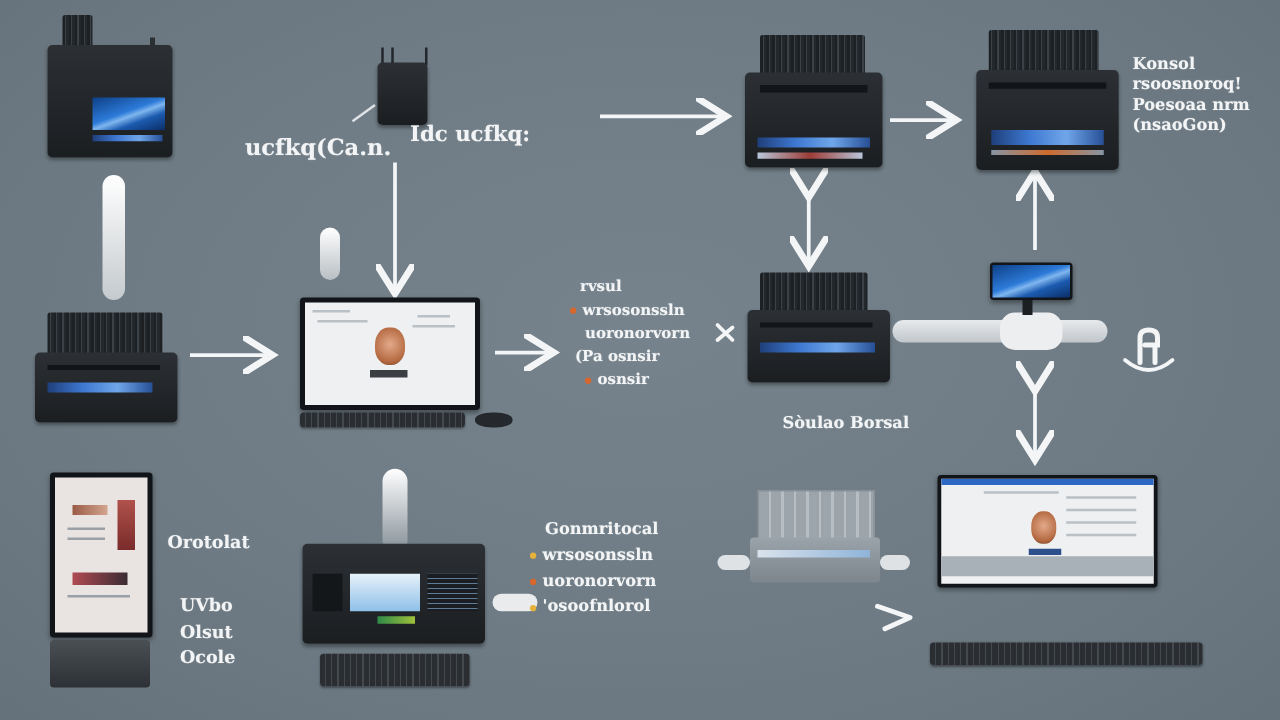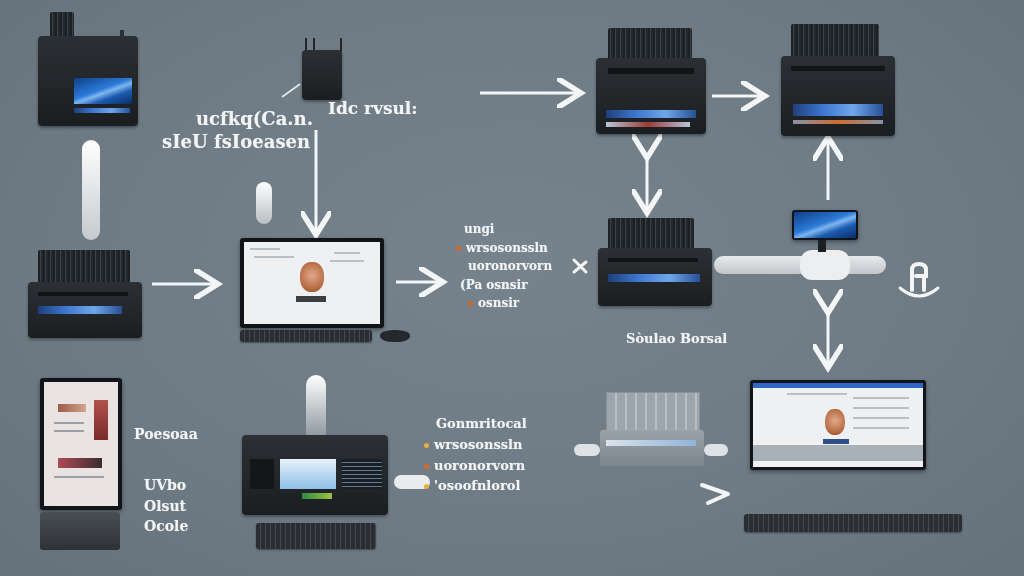--- a/index.html
+++ b/index.html
@@ -177,42 +177,47 @@
         <div class="abs" style="left:72px;top:26px;width:20px;height:26px;border-radius:45%;background:radial-gradient(circle at 50% 45%,#e3a98a,#b3683f 70%,#5a3320);"></div>
         <div class="abs" style="left:70px;top:56px;width:26px;height:5px;background:#2d4f8c;"></div>
         <div class="abs" style="left:0;top:62px;width:100%;height:16px;background:#a9b1b8;"></div>
       </div>
     </div>
     <div class="abs keyboard" style="left:-4px;top:134px;width:218px;height:18px;"></div>
   </div>
 
   <div class="label" style="left:162px;top:108px;font-size:18px;">
     <div style="padding-left:34px;">ucfkq(Ca.n.</div>
-    <div>sIeU fsIoeasen</div>
   </div>
 
   <div class="label" style="left:328px;top:98px;font-size:17px;">
-    <div>Idc rvsul:</div>
-  </div>
-
+    <div>Idc ucfkq:</div>
+  </div>
+
+  <div class="label" style="left:906px;top:44px;font-size:13px;">
+    <div>Konsol</div>
+    <div>rsoosnoroq!</div>
+    <div>Poesoaa nrm</div>
+    <div>(nsaoGon)</div>
+  </div>
 
   <div class="label" style="left:456px;top:220px;font-size:12px;line-height:1.55;">
-    <div style="padding-left:8px;">ungi</div>
+    <div style="padding-left:8px;">rvsul</div>
     <div><span class="bullet" style="background:#d9662a;"></span><span>wrsosonssln</span></div>
     <div style="padding-left:12px;">uoronorvorn</div>
     <div style="padding-left:4px;">(Pa osnsir</div>
     <div style="padding-left:12px;"><span class="bullet" style="background:#d9662a;"></span><span>osnsir</span></div>
   </div>
 
   <div class="label" style="left:626px;top:331px;font-size:13px;">
     <div>Sòulao Borsal</div>
   </div>
 
   <div class="label" style="left:134px;top:424px;font-size:14px;line-height:1.45;">
-    <div>Poesoaa</div>
+    <div>Orotolat</div>
     <div style="padding-left:10px;margin-top:31px;">UVbo</div>
     <div style="padding-left:10px;">Olsut</div>
     <div style="padding-left:10px;">Ocole</div>
   </div>
 
   <div class="label" style="left:424px;top:414px;font-size:13px;line-height:1.6;">
     <div style="padding-left:12px;">Gonmritocal</div>
     <div><span class="bullet" style="background:#e6b23a;"></span><span>wrsosonssln</span></div>
     <div><span class="bullet" style="background:#d9662a;"></span><span>uoronorvorn</span></div>
     <div><span class="bullet" style="background:#e6b23a;"></span><span>'osoofnlorol</span></div>

